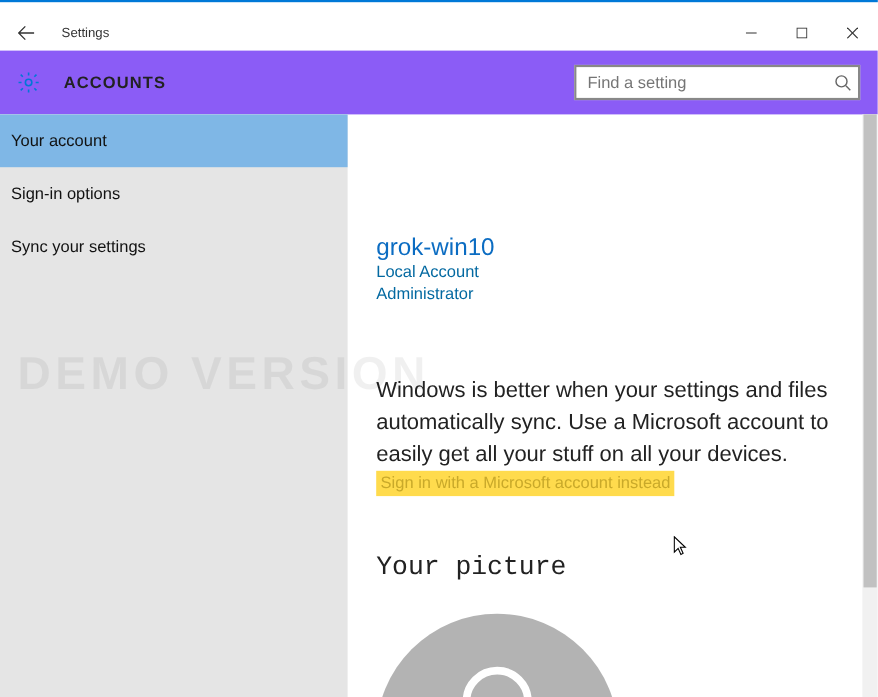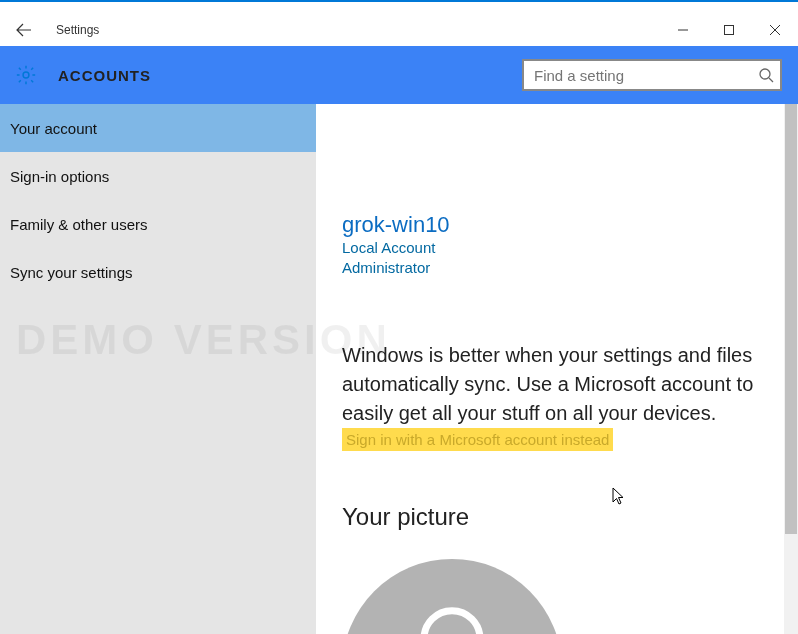--- a/index.html
+++ b/index.html
@@ -4,38 +4,38 @@
 <style>
   * { box-sizing: border-box; margin: 0; padding: 0; font-family: "Segoe UI", Tahoma, sans-serif; }
   body { width: 798px; height: 634px; background: #fff; overflow: hidden; position: relative; border-top: 2px solid #0078d7;}
   .titlebar { height: 32px; display: flex; align-items: center; margin-top: 12px; }
   .back-btn { width: 48px; height: 32px; display:flex; align-items:center; justify-content:center; }
   .back-btn svg { width:16px; height:16px; }
   .title { font-size: 12px; color: #333; padding-left: 8px; }
   .win-controls { margin-left:auto; display:flex; }
   .win-btn { width:46px; height:32px; display:flex; align-items:center; justify-content:center; }
   .win-btn svg { width:10px; height:10px; }
-  .header-row { height: 58px; background:#3b82f6; display:flex; align-items:center; padding: 0 16px 0 12px; }
+  .header-row { height: 58px; background:#8b5cf6; display:flex; align-items:center; padding: 0 16px 0 12px; }
   .gear { width:28px; height:28px; display:flex; align-items:center; justify-content:center; color:#0078d7; }
   .gear svg { width:22px; height:22px; }
   .section-title { font-size:15px; font-weight:600; letter-spacing:1px; margin-left:18px; color:#222; }
   .search-wrap { margin-left:auto; position:relative; }
   .search-input { width:260px; height:32px; border:2px solid #888; background:#fff; padding: 0 32px 0 10px; font-size:15px; color:#666; outline:none; }
   .search-icon { position:absolute; right:8px; top:8px; color:#666; }
   .body { display:flex; height: calc(634px - 32px - 58px - 2px); position:relative; }
   .sidebar { width:316px; background:#e5e5e5; }
   .nav-item { height:48px; display:flex; align-items:center; padding-left:10px; font-size:15px; color:#111; cursor:pointer;}
   .nav-item.selected { background:#7fb7e6; }
   .content-wrap { flex:1; display:flex; position:relative; }
   .content { flex:1; padding: 108px 26px 0 26px; overflow:hidden; }
   .username { font-size:22px; color:#0b6cc2; font-weight:400; }
   .subline { font-size:15px; color:#0369a1; line-height:1.35; }
   .sync-msg { margin-top:62px; font-size:20px; color:#222; line-height:1.45; max-width:420px;}
   .link-hl { display:inline-block; background:#ffdb4d; color:#c9a92a; font-size:15px; padding:3px 4px; margin-top:0; cursor:pointer;}
-  .picture-h { font-size:24px; color:#222; margin-top:52px; font-weight:400;}
+  .picture-h { font-size:24px; color:#222; margin-top:52px; font-weight:400;font-family:Liberation Mono, monospace;}
   .avatar-circle { width:220px; height:220px; border-radius:50%; background:#b3b3b3; margin-top:28px; display:flex; align-items:center; justify-content:center; }
   .avatar-circle svg { width:120px; height:140px; }
   .scrollbar { width:14px; background:#f1f1f1; position:relative; }
   .scroll-thumb { position:absolute; top:0; left:1px; width:12px; height:430px; background:#c1c1c1; }
   .watermark { position:absolute; left:16px; top:212px; font-size:42px; font-weight:800; letter-spacing:4px; color:rgba(0,0,0,0.06); pointer-events:none; font-family: Arial, sans-serif; z-index:50;}
   .cursor { position:absolute; left:612px; top:383px; z-index:100; pointer-events:none;}
   .cursor svg { width:14px; height:20px; }
 </style>
 </head>
 <body>
@@ -90,23 +90,20 @@
   <div class="watermark">DEMO VERSION</div>
 
   <div class="sidebar">
     <div class="nav-item selected">
         <span>Your account</span>
       </div>
     <div class="nav-item">
         <span>Sign-in options</span>
       </div>
     <div class="nav-item">
-        <span>Family &amp; other users</span>
-      </div>
-    <div class="nav-item">
         <span>Sync your settings</span>
       </div>
   </div>
 
   <div class="content-wrap">
     <div class="content">
       <div class="username">grok-win10</div>
       <div class="subline">Local Account</div>
       <div class="subline">Administrator</div>
       <div class="sync-msg">Windows is better when your settings and files automatically sync. Use a Microsoft account to easily get all your stuff on all your devices.</div>

